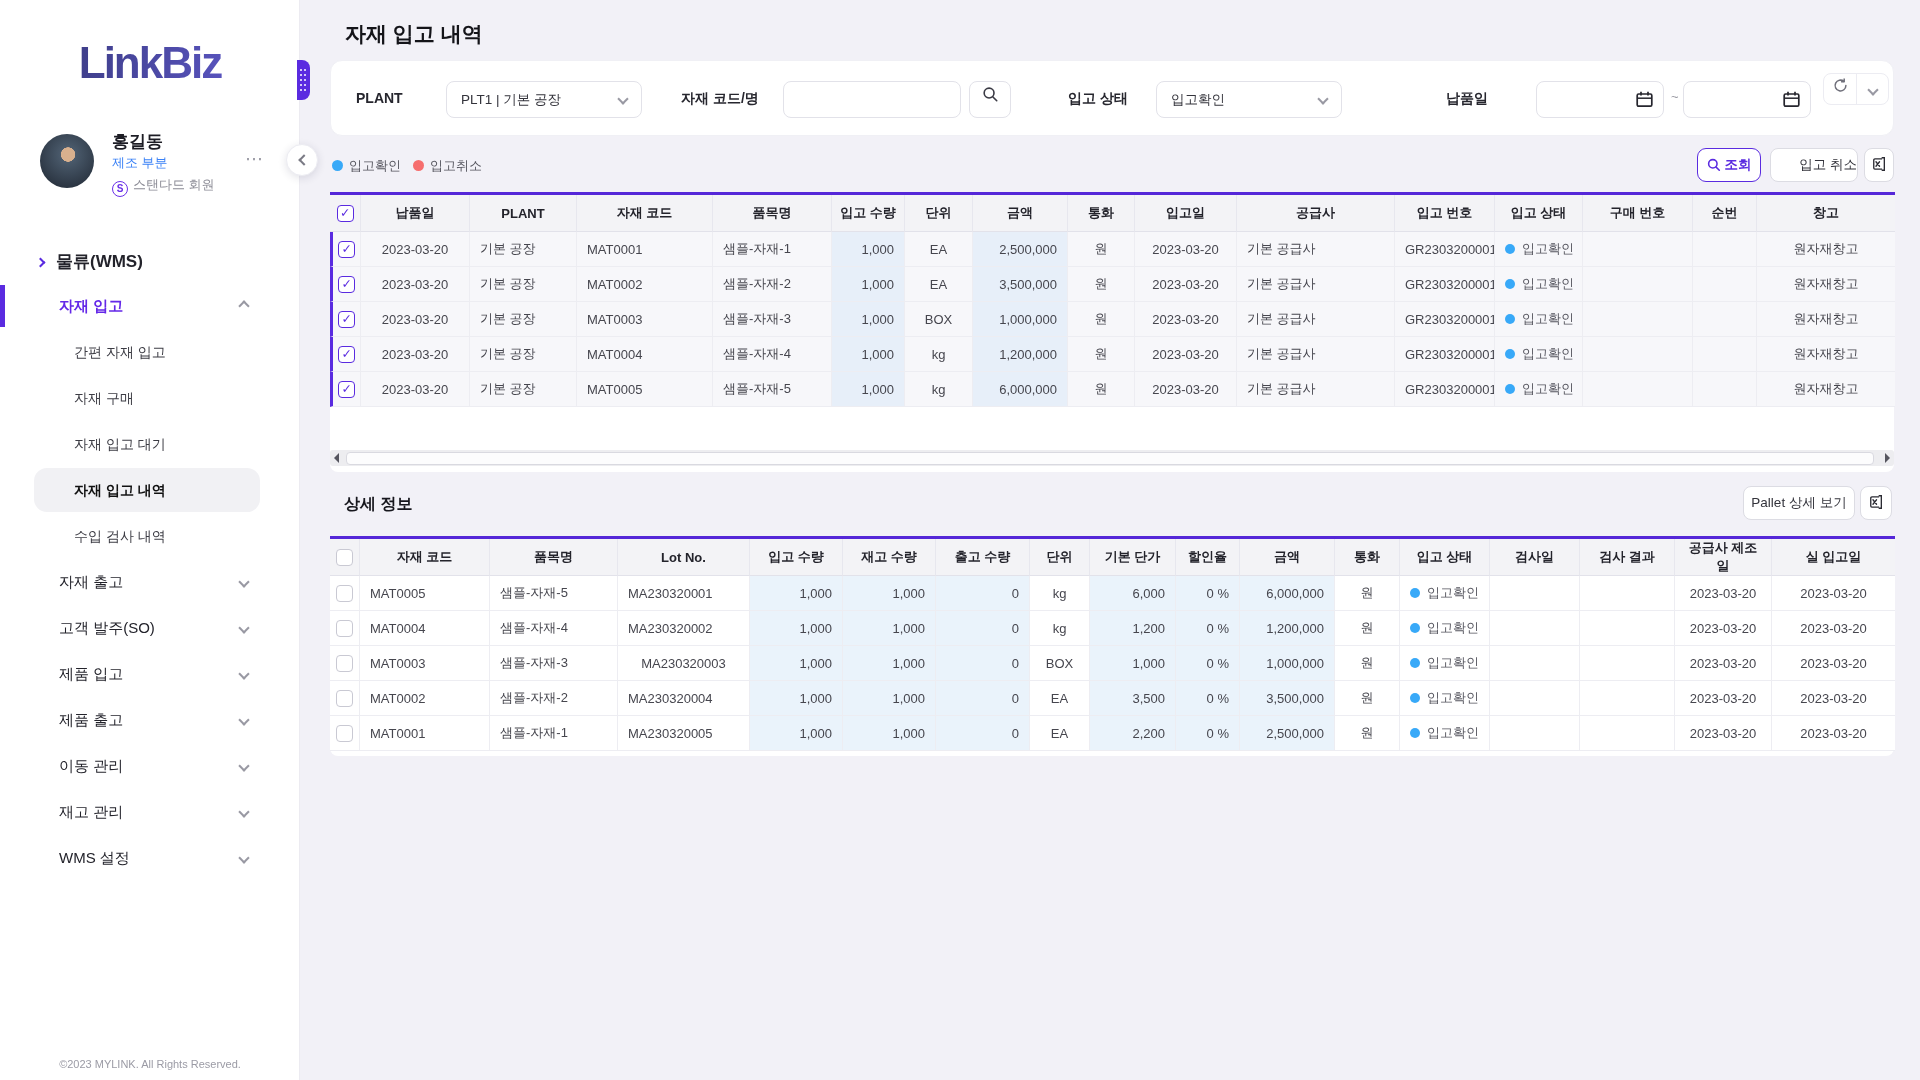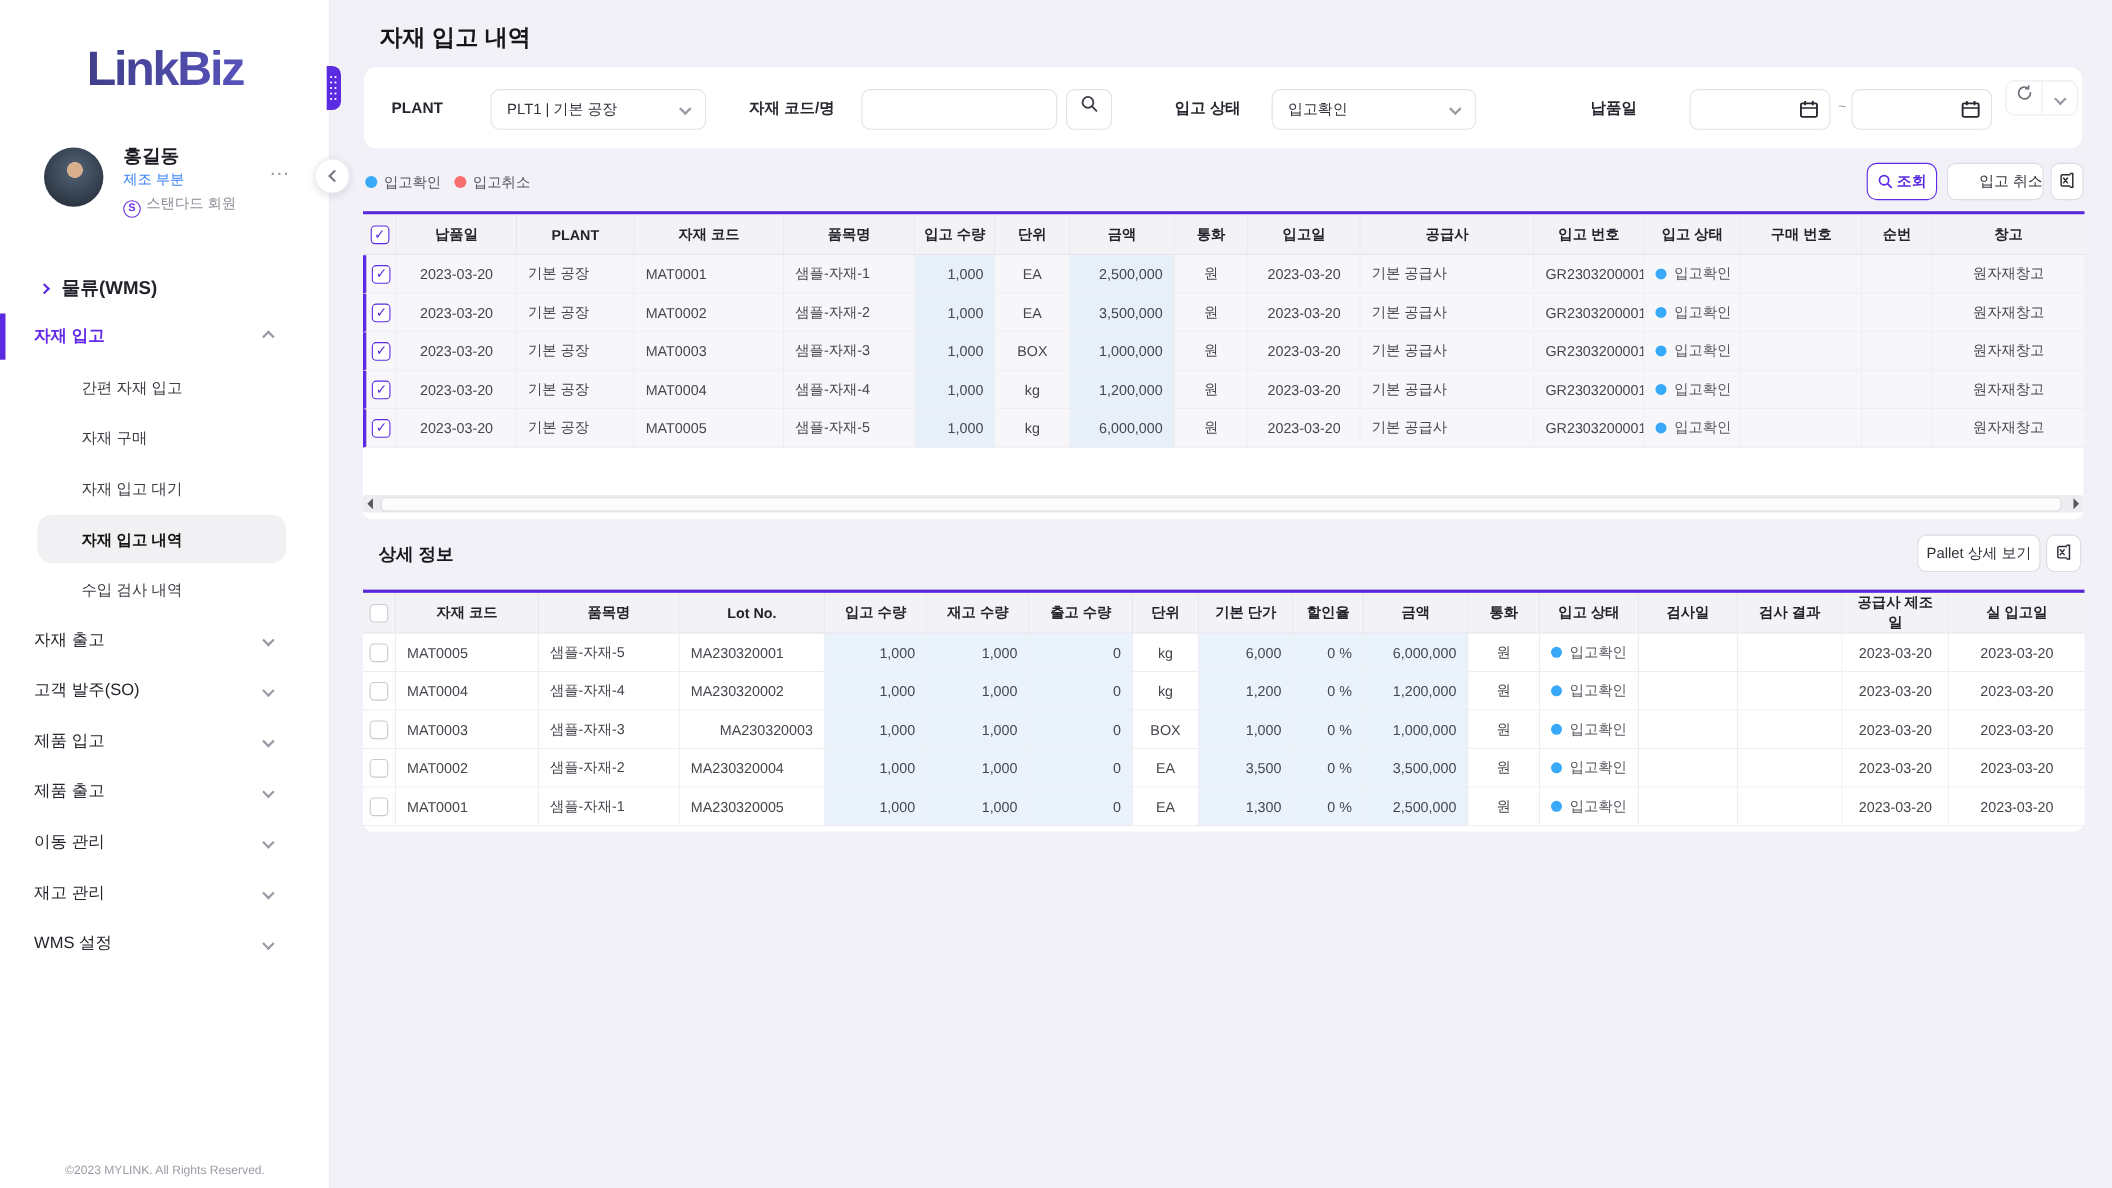--- a/index.html
+++ b/index.html
@@ -19,21 +19,21 @@
   .s-badge { display:inline-block; width:16px; height:16px; line-height:14px; border:1.5px solid #6a2fe8; color:#6a2fe8; border-radius:50%;
              font-size:10px; font-weight:bold; text-align:center; vertical-align:-3px; margin-right:5px; }
   .u-more { position:absolute; left:205px; top:18px; font-size:18px; color:#9a9aa4; letter-spacing:1px; cursor:pointer; }
 
   .nav { position:absolute; left:0; top:240px; width:300px; }
   .nav-root { padding:10px 0 10px 37px; font-size:17px; font-weight:bold; color:#23232b; }
   .chev { display:inline-block; width:8px; height:8px; border-right:2px solid #9999a3; border-bottom:2px solid #9999a3; }
   .chev.right { transform:rotate(-45deg); border-color:#5a2be0; width:7px; height:7px; margin-right:12px; vertical-align:1px; }
   .chev.up   { transform:rotate(-135deg); }
   .chev.down { transform:rotate(45deg); }
-  .nav-sec { position:relative; height:46px; line-height:46px; padding-left:31px; font-size:15px; color:#23232b; cursor:pointer; }
+  .nav-sec { position:relative; height:46px; line-height:46px; padding-left:59px; font-size:15px; color:#23232b; cursor:pointer; }
   .nav-sec .chev { position:absolute; right:52px; top:19px; }
   .nav-sec.open-purple { color:#6428e8; font-weight:bold; }
   .active-bar { position:absolute; left:0; top:2px; width:5px; height:42px; background:#5a2be0; }
   .nav-child { position:relative; height:46px; line-height:46px; padding-left:74px; font-size:14px; color:#3c3c44; cursor:pointer; }
   .nav-child.selected { font-weight:bold; color:#111; }
   .nav-child.selected .pill { position:absolute; left:34px; top:1px; width:226px; height:44px; background:#f1f1f4; border-radius:13px; z-index:-1; }
   .nav-child, .nav-sec { z-index:1; }
   .sb-footer { position:absolute; left:0; bottom:10px; width:300px; text-align:center; font-size:11px; color:#9b9ba5; }
 
   
@@ -485,21 +485,21 @@
           <td style="text-align: center;"></td>
           <td style="text-align: center;">2023-03-20</td>
           <td style="text-align: center;">2023-03-20</td>
         </tr>
         <tr>
           <td style="text-align: center; padding: 0px;">
             <div class="cb"></div>
           </td>
           <td style="text-align: left;">MAT0003</td>
           <td style="text-align: left;">샘플-자재-3</td>
-          <td style="text-align: right;">MA230320003</td>
+          <td style="text-align: center;">MA230320003</td>
           <td class="hl" style="text-align: right;">1,000</td>
           <td class="hl" style="text-align: right;">1,000</td>
           <td class="hl" style="text-align: right;">0</td>
           <td style="text-align: center;">BOX</td>
           <td class="hl" style="text-align: right;">1,000</td>
           <td class="hl" style="text-align: right;">0 %</td>
           <td class="hl" style="text-align: right;">1,000,000</td>
           <td style="text-align: center;">원</td>
           <td style="text-align: left;"><span class="dot status-dot" style="background: rgb(56, 169, 248);"></span><span class="status-txt">입고확인</span></td>
           <td style="text-align: center;"></td>
@@ -532,21 +532,21 @@
           <td style="text-align: center; padding: 0px;">
             <div class="cb"></div>
           </td>
           <td style="text-align: left;">MAT0001</td>
           <td style="text-align: left;">샘플-자재-1</td>
           <td style="text-align: left;">MA230320005</td>
           <td class="hl" style="text-align: right;">1,000</td>
           <td class="hl" style="text-align: right;">1,000</td>
           <td class="hl" style="text-align: right;">0</td>
           <td style="text-align: center;">EA</td>
-          <td class="hl" style="text-align: right;">1,300</td>
+          <td class="hl" style="text-align: right;">2,200</td>
           <td class="hl" style="text-align: right;">0 %</td>
           <td class="hl" style="text-align: right;">2,500,000</td>
           <td style="text-align: center;">원</td>
           <td style="text-align: left;"><span class="dot status-dot" style="background: rgb(56, 169, 248);"></span><span class="status-txt">입고확인</span></td>
           <td style="text-align: center;"></td>
           <td style="text-align: center;"></td>
           <td style="text-align: center;">2023-03-20</td>
           <td style="text-align: center;">2023-03-20</td>
         </tr>
       </tbody>

